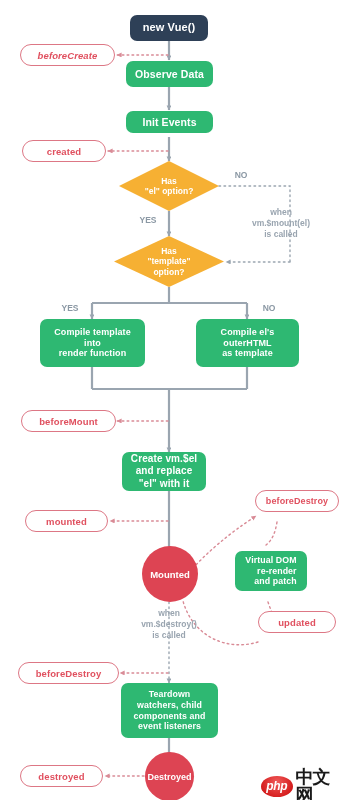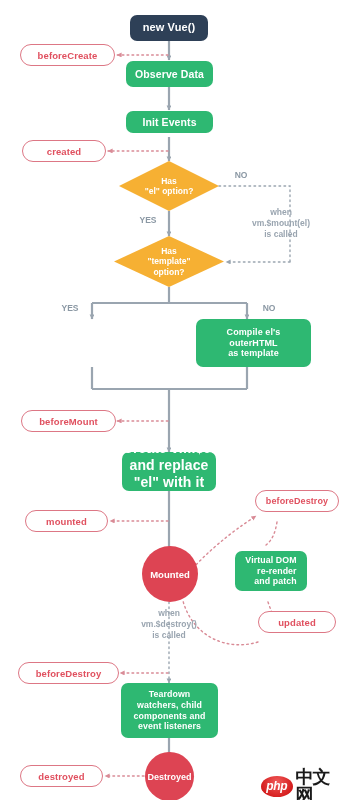--- a/index.html
+++ b/index.html
@@ -122,21 +122,21 @@
       <path d="M268,602 C272,614 276,622 281,631" marker-end="url(#arrowDash)"></path>
 
       <path d="M258,642 C224,652 192,634 183,601"></path>
     </g>
   </svg>
 
   <div class="node box navy" style="left:130px;top:15px;width:78px;height:26px;font-size:11px;">
     <span>new Vue()</span>
   </div>
 
-  <div class="node pill" style="left:20px;top:44px;width:95px;height:22px;font-size:9.5px;">
+  <div class="node pill" style="left:20px;top:44px;width:95px;height:22px;font-size:9.5px;font-style:italic;">
     <span>beforeCreate</span>
   </div>
 
   <div class="node box green" style="left:126px;top:61px;width:87px;height:26px;font-size:10.5px;">
     <span>Observe Data</span>
   </div>
 
   <div class="node box green" style="left:126px;top:111px;width:87px;height:22px;font-size:10.5px;">
     <span>Init Events</span>
   </div>
@@ -162,32 +162,37 @@
   <div class="diamond-wrap" style="left:114px;top:236px;width:110px;height:51px;">
     <div class="diamond-shape"></div>
     <div class="diamond-label" style="font-size:8.5px;white-space:pre-line;">Has
 "template"
 option?</div>
   </div>
 
   <div class="edge-label" style="left:56px;top:303px;width:28px;font-size:8.5px;">YES</div>
   <div class="edge-label" style="left:256px;top:303px;width:26px;font-size:8.5px;">NO</div>
 
-
-  <div class="node box green" style="left:196px;top:319px;width:115px;height:48px;font-size:9px;white-space:pre-line;">
+  <div class="node box green" style="left:40px;top:319px;width:105px;height:48px;font-size:9px;white-space:pre-line;">
+    <span>Compile template
+into
+render function</span>
+  </div>
+
+  <div class="node box green" style="left:196px;top:319px;width:103px;height:48px;font-size:9px;white-space:pre-line;">
     <span>Compile el's
 outerHTML
 as template</span>
   </div>
 
   <div class="node pill" style="left:21px;top:410px;width:95px;height:22px;font-size:9.5px;">
     <span>beforeMount</span>
   </div>
 
-  <div class="node box green" style="left:122px;top:452px;width:94px;height:39px;font-size:14px;white-space:pre-line;align-items:flex-end;">
+  <div class="node box green" style="left:122px;top:452px;width:84px;height:39px;font-size:10px;white-space:pre-line;">
     <span>Create vm.$el
 and replace
 "el" with it</span>
   </div>
 
   <div class="node pill" style="left:25px;top:510px;width:83px;height:22px;font-size:9.5px;">
     <span>mounted</span>
   </div>
 
   <div class="node pill" style="left:255px;top:490px;width:84px;height:22px;font-size:9px;">

